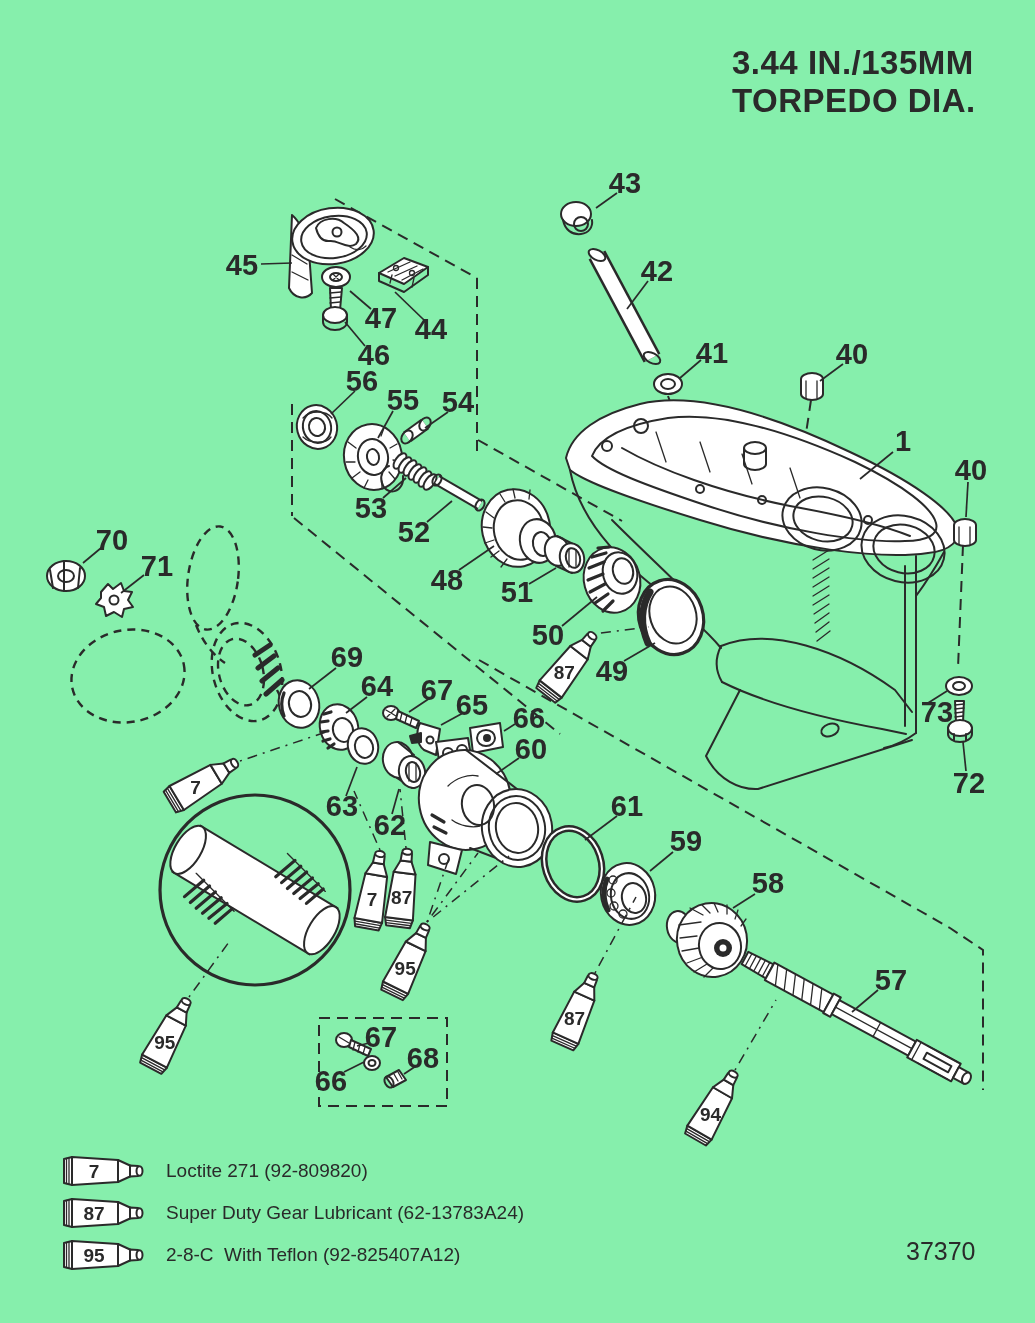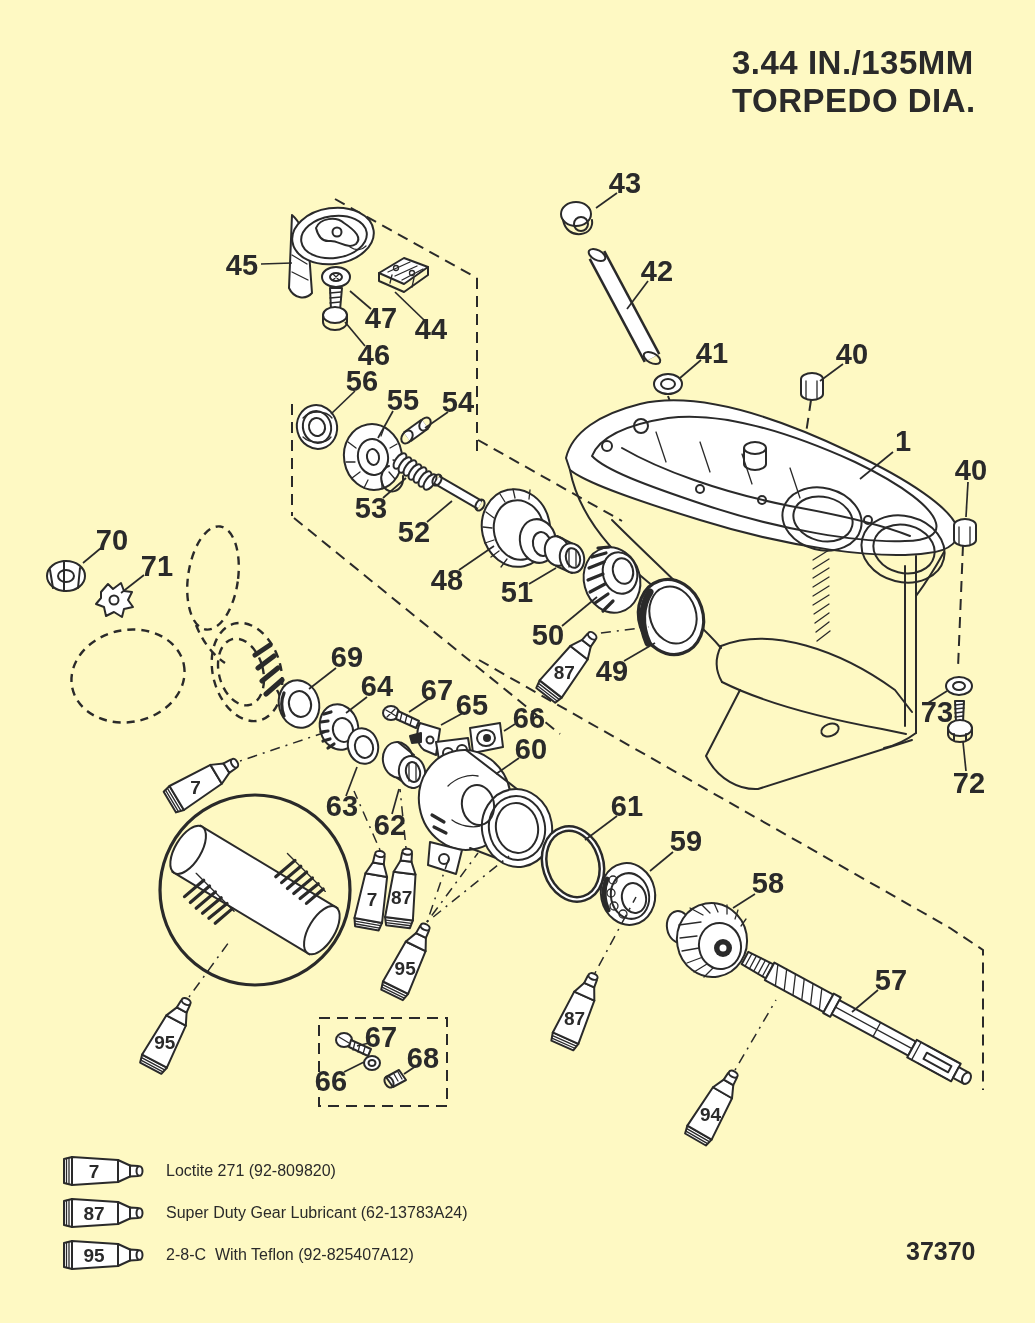--- a/index.html
+++ b/index.html
@@ -1,16 +1,16 @@
 <!DOCTYPE html>
 <html><head>
 <meta charset="utf-8">
 <style>
   html,body{margin:0;padding:0;background:#e8e8e8}
-  .page{position:relative;width:1035px;height:1323px;background:#fef9c3;overflow:hidden;
+  .page{position:relative;width:1035px;height:1323px;background:#86efac;overflow:hidden;
         font-family:"Liberation Sans",sans-serif;color:#222}
   .title{position:absolute;left:732px;top:44px;font-size:33px;font-weight:bold;
          line-height:1.16;letter-spacing:.5px;color:#2a2a2a}
   svg.art{position:absolute;left:0;top:0}
   .s{stroke:#2a2a2a;stroke-width:2;fill:none;stroke-linecap:round;stroke-linejoin:round}
   .sw{fill:#fff}
   .dk{fill:#2a2a2a}
   .w1{stroke-width:1.3}
   .w3{stroke-width:3.2}
   .w5{stroke-width:5}
@@ -18,22 +18,22 @@
   .ld{stroke:#2a2a2a;stroke-width:1.7;fill:none}
   .dash{stroke:#2a2a2a;stroke-width:2;fill:none;stroke-dasharray:11 7}
   .dashsm{stroke:#2a2a2a;stroke-width:2.4;fill:none;stroke-dasharray:8 6}
   .dd{stroke:#2a2a2a;stroke-width:1.5;fill:none;stroke-dasharray:2 6 10 6}
   .callout{font-family:"Liberation Sans",sans-serif;font-size:29px;font-weight:bold;
            fill:#2a2a2a;text-anchor:middle}
   .tube-label{font-family:"Liberation Sans",sans-serif;font-size:19px;font-weight:bold;
               fill:#2a2a2a;text-anchor:middle}
   .legend{position:absolute;left:57px;top:1150px}
   .legend-row{display:flex;align-items:center;height:42px;gap:13px}
-  .legend-text{font-size:16px;white-space:pre;color:#2a2a2a}
-  .dwg{position:absolute;left:906px;top:1237px;font-size:25px;font-weight:bold;color:#2a2a2a}
+  .legend-text{font-size:19px;white-space:pre;color:#2a2a2a}
+  .dwg{position:absolute;left:906px;top:1237px;font-size:25px;font-weight:normal;color:#2a2a2a}
 </style>
 </head>
 <body>
 
 <div class="page">
 
   <div class="title">
     <div>3.44 IN./135MM</div>
     <div>TORPEDO DIA.</div>
   </div>

